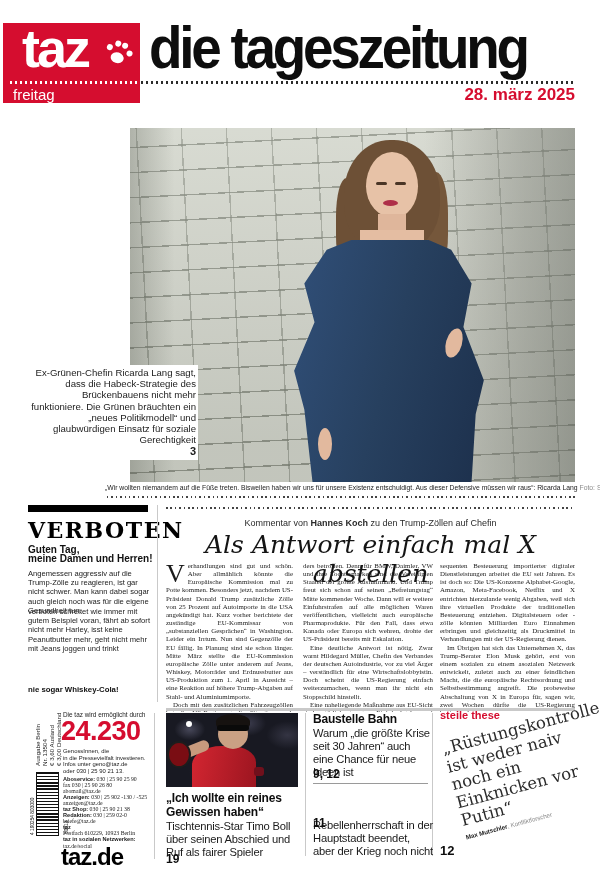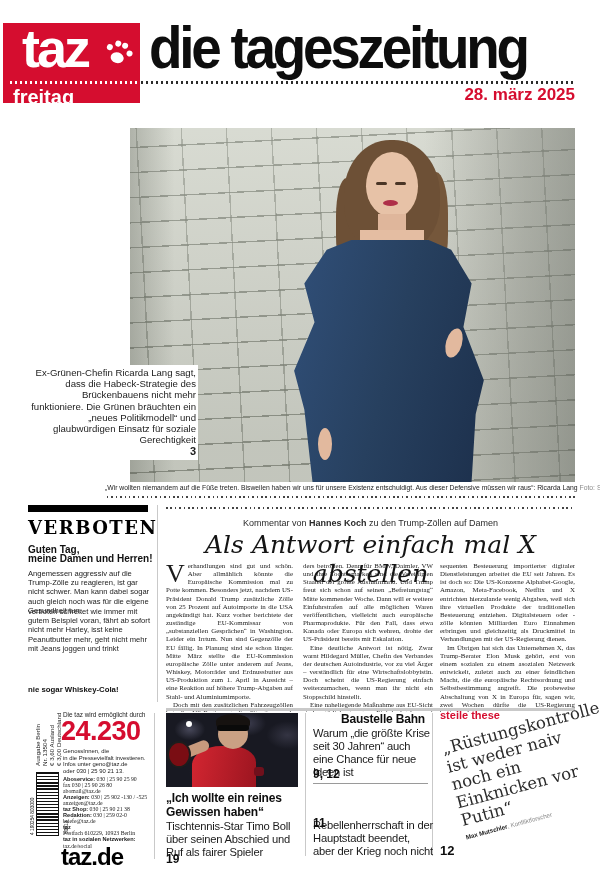--- a/index.html
+++ b/index.html
@@ -3,21 +3,21 @@
 <meta charset="utf-8">
 <style>
   html,body{margin:0;padding:0;background:#f2f2f2;}
   #page{position:relative;width:600px;height:895px;background:#fff;overflow:hidden;
         font-family:"Liberation Sans",sans-serif;color:#111;}
   .abs{position:absolute;}
   
   #logo-box{left:3px;top:23px;width:137px;height:80px;background:var(--red);}
   #logo-taz{left:22px;top:21px;font-size:54px;font-weight:bold;color:#fff;letter-spacing:-3px;line-height:54px;}
   #logo-paw{left:104px;top:39px;width:30px;height:26px;transform:rotate(18deg);}
-  #logo-weekday{left:13px;top:86px;font-size:20px;font-weight:bold;color:#fff;}
+  #logo-weekday{left:13px;top:86px;font-size:15px;font-weight:normal;color:#fff;}
   #masthead{left:149px;top:18px;font-size:59px;font-weight:bold;letter-spacing:-3.5px;line-height:60px;
             transform:scaleX(.93);transform-origin:left top;color:#0d0d0d;white-space:nowrap;}
   .dotline{height:3px;background-image:repeating-linear-gradient(90deg,currentColor 0 1.8px,transparent 1.8px 5px);}
   #hdot-red{left:10px;top:81px;width:128px;color:#fff;}
   #hdot-blk{left:141px;top:81px;width:434px;color:#2c2c2c;}
   #issue-date{left:375px;top:85px;width:200px;text-align:right;font-size:17px;font-weight:bold;color:var(--red);}
   
   #photo{left:130px;top:128px;width:445px;height:354px;overflow:hidden;background:#d4d7cd;}
   .wall{position:absolute;left:-30px;top:-30px;right:-30px;bottom:-30px;transform:rotate(-3deg);
         background-color:#d3d6cc;
@@ -47,21 +47,21 @@
             font-size:46px;line-height:49.5px;letter-spacing:-1px;color:#0b0b0b;}
   #headline div{display:table;background:#fff;padding:0 7px 0 0;}
   #dek{left:25px;top:365px;width:167px;background:#fff;text-align:right;font-size:9.6px;line-height:11.2px;color:#1c1c1c;padding:2px 2px 2px 4px;}
   #dek .pref{display:block;font-weight:bold;font-size:11px;margin-top:1px;}
   #caption{left:105px;top:484px;width:470px;text-align:center;font-size:6.8px;color:#222;white-space:nowrap;}
   #caption .credit{color:#8a8a8a;}
   #cap-dot{left:107px;top:496px;width:468px;color:#444;height:2px;
            background-image:repeating-linear-gradient(90deg,currentColor 0 1.5px,transparent 1.5px 4.4px);}
   
   #vb-bar{left:28px;top:505px;width:120px;height:7px;background:#000;}
-  #vb-title{left:28px;top:517px;font-family:"DejaVu Serif","Liberation Serif",serif;font-weight:bold;font-size:18px;letter-spacing:1.5px;color:#000;}
+  #vb-title{left:28px;top:517px;font-family:"DejaVu Serif","Liberation Serif",serif;font-weight:bold;font-size:22px;letter-spacing:1.5px;color:#000;}
   #vb-greet{left:28px;top:545px;width:126px;font-size:10px;line-height:9.4px;font-weight:bold;white-space:pre-line;color:#111;}
   .vb-p{left:28px;width:126px;font-size:7.6px;line-height:9.2px;color:#222;}
   #vb-p1{top:569px;} #vb-p2{top:607px;}
   #vb-close{left:28px;top:685px;width:126px;font-size:7.8px;font-weight:bold;color:#111;}
   .vdiv{width:1px;background:#c9c9c9;}
   #vd-mid{left:157px;top:505px;height:197px;}
   
   #ko-dot{left:166px;top:507px;width:409px;color:#444;height:2px;
           background-image:repeating-linear-gradient(90deg,currentColor 0 1.5px,transparent 1.5px 4.4px);}
   #ko-kicker{left:166px;top:518px;width:409px;text-align:center;font-size:9px;color:#2b2b2b;}
@@ -100,21 +100,21 @@
   #tennis .band{position:absolute;left:51px;top:12px;width:32px;height:6px;background:#0a0a0a;border-radius:3px;}
   #tennis .arm{position:absolute;left:8px;top:32px;width:36px;height:11px;background:#c79a7d;border-radius:6px;transform:rotate(-22deg);}
   #tennis .paddle{position:absolute;left:1px;top:28px;width:20px;height:23px;background:#7a0d13;border:2px solid #1d1d1d;border-radius:50%;}
   #tennis .ball{position:absolute;left:20px;top:8px;width:6px;height:6px;background:#fff;border-radius:50%;}
   #tennis .wrist{position:absolute;left:88px;top:54px;width:10px;height:9px;background:#70101c;border-radius:3px;}
   
   .art-h{font-size:12px;line-height:14px;font-weight:bold;color:#0d0d0d;letter-spacing:-.2px;}
   .art-b{font-size:11.2px;line-height:13px;color:#1a1a1a;letter-spacing:-.2px;}
   .art-p{font-size:12px;font-weight:bold;color:#0d0d0d;}
   #a1-h{left:166px;top:791px;width:132px;} #a1-b{left:166px;top:820px;width:134px;} #a1-p{left:166px;top:852px;}
-  #a2-h{left:313px;top:712px;width:120px;margin-left:28px;} #a2-b{left:313px;top:727px;width:120px;} #a2-p{left:313px;top:767px;}
+  #a2-h{left:313px;top:712px;width:120px;} #a2-b{left:313px;top:727px;width:120px;} #a2-p{left:313px;top:767px;}
   #a2-hr{left:313px;top:783px;width:115px;height:1px;background:#9a9a9a;}
   #a3-h{left:313px;top:790px;width:120px;} #a3-b{left:313px;top:819px;width:120px;} #a3-p{left:313px;top:816px;}
   
   #st-label{left:440px;top:709px;font-size:11px;font-weight:bold;color:var(--red);}
   #st-quote{left:440px;top:741px;width:175px;transform:rotate(-15deg);transform-origin:0 0;
             font-family:"DejaVu Serif","Liberation Serif",serif;font-size:16.5px;line-height:18.6px;color:#2b2b2b;}
   #st-attr{font-size:6.2px;line-height:7px;margin-top:3px;color:#8a8a8a;font-family:"Liberation Sans",sans-serif;}
   #st-attr b{color:#222;}
   #st-page{left:440px;top:843px;font-size:13px;font-weight:bold;color:#0d0d0d;}
 </style>
@@ -171,21 +171,21 @@
   <div class="abs" id="vb-title">VERBOTEN</div>
   <div class="abs" id="vb-greet">Guten Tag,
 meine Damen und Herren!</div>
   <div class="abs vb-p" id="vb-p1">Angemessen aggressiv auf die Trump-Zölle zu reagieren, ist gar nicht schwer. Man kann dabei sogar auch gleich noch was für die eigene Gesundheit tun.</div>
   <div class="abs vb-p" id="vb-p2">verboten schreitet wie immer mit gutem Beispiel voran, fährt ab sofort nicht mehr Harley, isst keine Peanutbutter mehr, geht nicht mehr mit Jeans joggen und trinkt</div>
   <div class="abs" id="vb-close">nie sogar Whiskey-Cola!</div>
   <div class="abs vdiv" id="vd-mid"></div>
 
   <div class="abs" id="ko-dot"></div>
   <div class="abs" id="ko-kicker">
-    <span>Kommentar von </span><b>Hannes Koch</b><span> zu den Trump-Zöllen auf Damen</span>
+    <span>Kommentar von </span><b>Hannes Koch</b><span> zu den Trump-Zöllen auf Chefin</span>
   </div>
   <div class="abs" id="ko-head">Als Antwort einfach mal X abstellen</div>
   <div class="abs kcol" id="kc1">
     <p class="first">Verhandlungen sind gut und schön. Aber allmählich könnte die Europäische Kommission mal zu Potte kommen. Besonders jetzt, nachdem US-Präsident Donald Trump zusätzliche Zölle von 25 Prozent auf Autoimporte in die USA angekündigt hat. Kurz vorher berichtete der zuständige EU-Kommissar von „substanziellen Gesprächen“ in Washington. Leider ein Irrtum. Nun sind Gegenzölle der EU fällig. In Planung sind sie schon länger. Mitte März stellte die EU-Kommission europäische Zölle unter anderem auf Jeans, Whiskey, Motorräder und Erdnussbutter aus US-Produktion zum 1. April in Aussicht – eine Reaktion auf höhere Trump-Abgaben auf Stahl- und Aluminiumimporte.</p>
     <p>Doch mit den zusätzlichen Fahrzeugzöllen hat die US-Regierung die Situation noch einmal verschärft. Sie gelten für alle Autoimporte in die USA; europäische und deutsche Hersteller sind beson-</p>
   </div>
   <div class="abs kcol" id="kc2">
     <p class="first">ders betroffen. Denn für BMW, Daimler, VW und ihre Tochtermarken sind die Vereinigten Staaten der größte Ausfuhrmarkt. Und Trump freut sich schon auf seinen „Befreiungstag“ Mitte kommender Woche. Dann will er weitere Einfuhrstrafen auf alle möglichen Waren veröffentlichen, vielleicht auch europäische Pharmaprodukte. Für den Fall, dass etwa Kanada oder Europa sich wehren, drohte der US-Präsident bereits mit Eskalation.</p>
     <p>Eine deutliche Antwort ist nötig. Zwar warnt Hildegard Müller, Chefin des Verbandes der deutschen Autoindustrie, vor zu viel Ärger – verständlich für eine Wirtschaftslobbyistin. Doch scheint die US-Regierung einfach weiterzumachen, wenn man ihr nicht ein Stoppschild hinstellt.</p>
     <p>Eine naheliegende Maßnahme aus EU-Sicht sind natürlich strengere Einfuhrabgaben auf materielle US-Güter. Aber auch immaterielle Produkte sollten verteuert werden: An der kon-</p>

